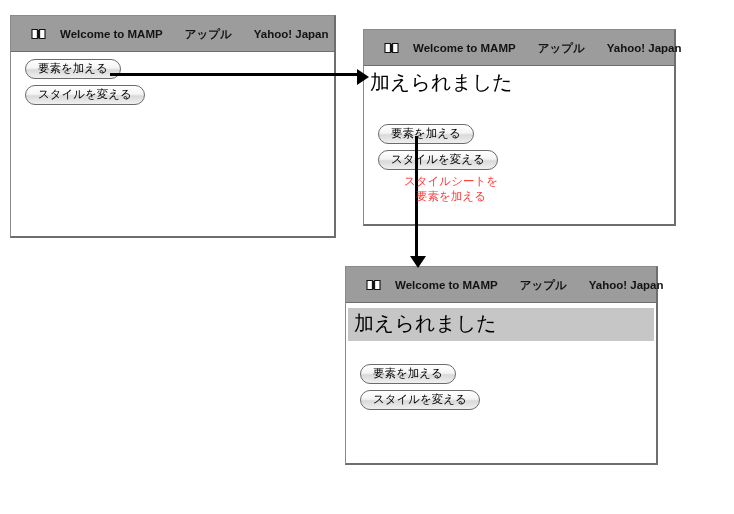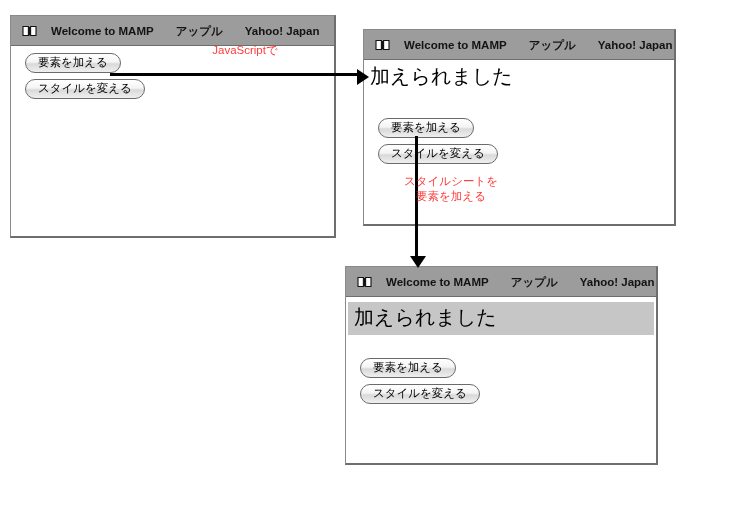--- a/index.html
+++ b/index.html
@@ -21,27 +21,27 @@
     background: #ffffff;
     border: 1px solid #8a8a8a;
     border-right-width: 2px;
     border-bottom-width: 2px;
     border-right-color: #6e6e6e;
     border-bottom-color: #6e6e6e;
     box-sizing: border-box;
   }
 
   .bookmarkbar {
-    height: 30px;
+    height: 36px;
     background: #9c9c9c;
     border-bottom: 1px solid #6e6e6e;
     display: flex;
     align-items: center;
     box-sizing: border-box;
-    padding-left: 7px;
+    padding-left: 16px;
     gap: 0px;
   }
 
   .bm-icon {
     width: 22px;
     display: flex;
     align-items: center;
     justify-content: center;
     flex: 0 0 auto;
   }
@@ -230,19 +230,18 @@
       </div>
     </div>
   </div>
 </div>
 
 <div class="arrow-h" style="left:110px; top:73px; width:248px;"></div>
 
 <div class="arrow-v" style="left:415px; top:136px; height:121px;"></div>
 
 <div class="annotation" style="left:186px; top:43px; width:118px;">
-  <div>JavaScriptで</div>
 </div>
 
 <div class="annotation" style="left:401px; top:174px; width:100px;">
   <div>スタイルシートを</div>
   <div>要素を加える</div>
 </div>
 
 </body></html>

